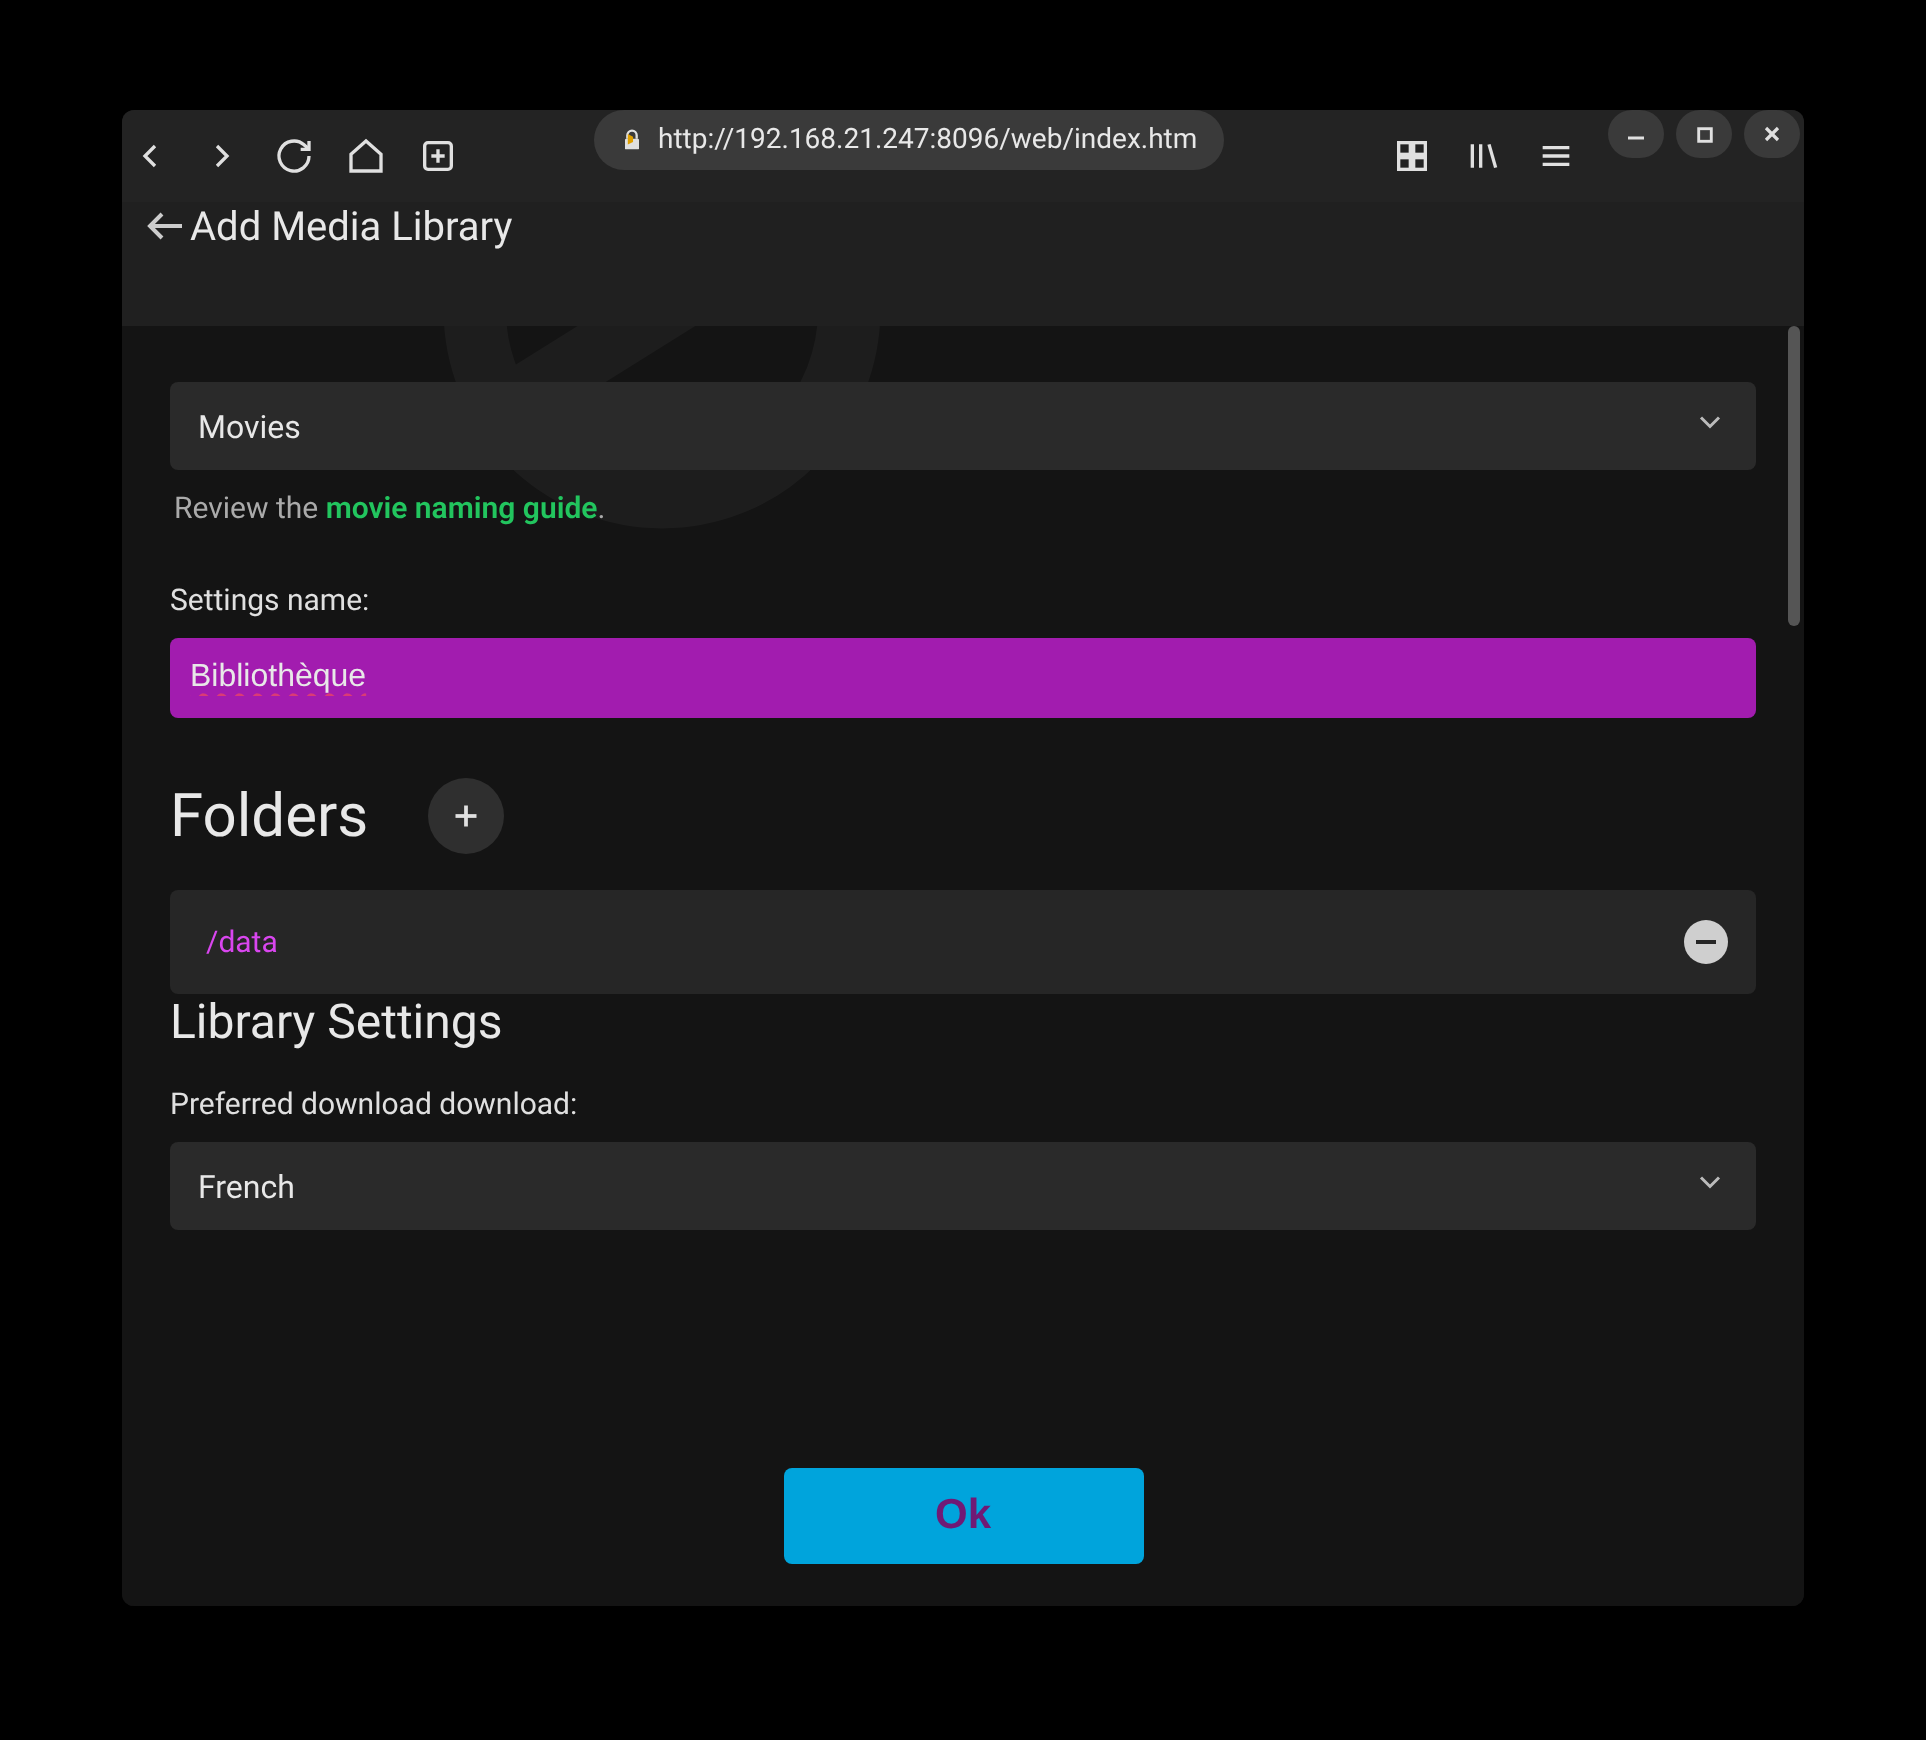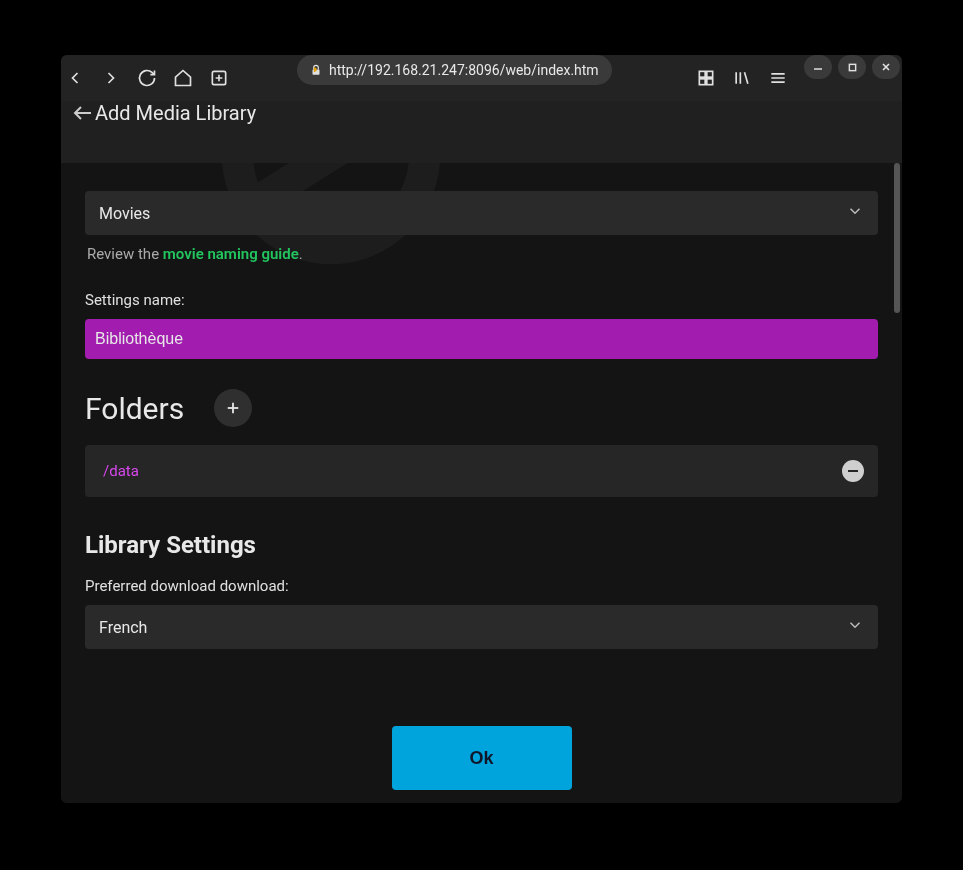--- a/index.html
+++ b/index.html
@@ -142,35 +142,35 @@
     font-size:15px;
   }
   .remove-circle {
     width:22px; height:22px;
     background:#cfcfcf;
     border-radius:50%;
     display:flex; align-items:center; justify-content:center;
     cursor:pointer;
   }
   .remove-circle .minus { width:10px; height:2.5px; background:#262626; }
-  .settings-title { color:#e8e8e8; font-size:24px; font-weight:700; margin-top:34px; margin-bottom:18px;}
+  .settings-title { color:#e8e8e8; font-size:24px; font-weight:400; margin-bottom:18px;}
 
   .footer {
     height: 90px;
     display:flex;
     align-items:center;
     justify-content:center;
     background:#141414;
   }
   .ok-btn {
     width: 180px;
-    height: 64px;
+    height: 48px;
     background:#00a4dc;
-    color:#0f172a;
-    font-size:18px;
+    color:#701a75;
+    font-size:21px;
     font-weight:700;
     border:none;
     border-radius:4px;
     cursor:pointer;
   }
 </style>
 </head>
 <body>
 
 <div class="window">

